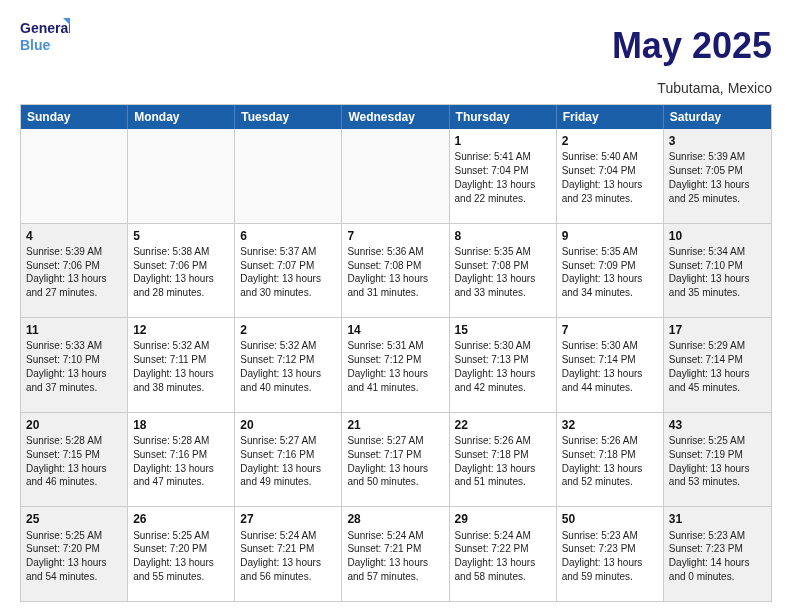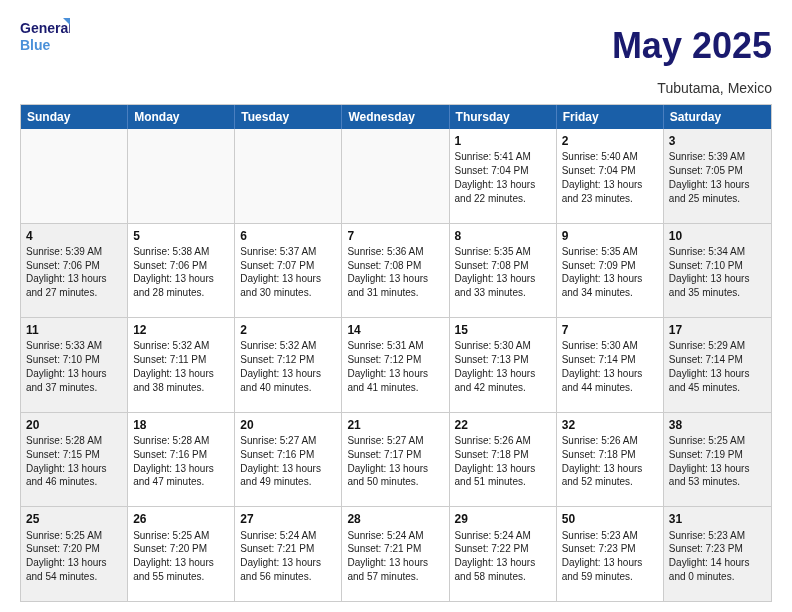--- a/index.html
+++ b/index.html
@@ -157,21 +157,21 @@
           <div class="cal-cell"><span class="day-num">7</span><span class="cell-text">Sunrise: 5:30 AM<br>Sunset: 7:14 PM<br>Daylight: 13 hours<br>and 44 minutes.</span></div>
           <div class="cal-cell shaded"><span class="day-num">17</span><span class="cell-text">Sunrise: 5:29 AM<br>Sunset: 7:14 PM<br>Daylight: 13 hours<br>and 45 minutes.</span></div>
         </div>
         <div class="cal-row">
           <div class="cal-cell shaded"><span class="day-num">20</span><span class="cell-text">Sunrise: 5:28 AM<br>Sunset: 7:15 PM<br>Daylight: 13 hours<br>and 46 minutes.</span></div>
           <div class="cal-cell"><span class="day-num">18</span><span class="cell-text">Sunrise: 5:28 AM<br>Sunset: 7:16 PM<br>Daylight: 13 hours<br>and 47 minutes.</span></div>
           <div class="cal-cell"><span class="day-num">20</span><span class="cell-text">Sunrise: 5:27 AM<br>Sunset: 7:16 PM<br>Daylight: 13 hours<br>and 49 minutes.</span></div>
           <div class="cal-cell"><span class="day-num">21</span><span class="cell-text">Sunrise: 5:27 AM<br>Sunset: 7:17 PM<br>Daylight: 13 hours<br>and 50 minutes.</span></div>
           <div class="cal-cell"><span class="day-num">22</span><span class="cell-text">Sunrise: 5:26 AM<br>Sunset: 7:18 PM<br>Daylight: 13 hours<br>and 51 minutes.</span></div>
           <div class="cal-cell"><span class="day-num">32</span><span class="cell-text">Sunrise: 5:26 AM<br>Sunset: 7:18 PM<br>Daylight: 13 hours<br>and 52 minutes.</span></div>
-          <div class="cal-cell shaded"><span class="day-num">38</span><span class="cell-text">Sunrise: 5:25 AM<br>Sunset: 7:19 PM<br>Daylight: 13 hours<br>and 53 minutes.</span></div>
+          <div class="cal-cell shaded"><span class="day-num">43</span><span class="cell-text">Sunrise: 5:25 AM<br>Sunset: 7:19 PM<br>Daylight: 13 hours<br>and 53 minutes.</span></div>
         </div>
         <div class="cal-row">
           <div class="cal-cell shaded"><span class="day-num">25</span><span class="cell-text">Sunrise: 5:25 AM<br>Sunset: 7:20 PM<br>Daylight: 13 hours<br>and 54 minutes.</span></div>
           <div class="cal-cell"><span class="day-num">26</span><span class="cell-text">Sunrise: 5:25 AM<br>Sunset: 7:20 PM<br>Daylight: 13 hours<br>and 55 minutes.</span></div>
           <div class="cal-cell"><span class="day-num">27</span><span class="cell-text">Sunrise: 5:24 AM<br>Sunset: 7:21 PM<br>Daylight: 13 hours<br>and 56 minutes.</span></div>
           <div class="cal-cell"><span class="day-num">28</span><span class="cell-text">Sunrise: 5:24 AM<br>Sunset: 7:21 PM<br>Daylight: 13 hours<br>and 57 minutes.</span></div>
           <div class="cal-cell"><span class="day-num">29</span><span class="cell-text">Sunrise: 5:24 AM<br>Sunset: 7:22 PM<br>Daylight: 13 hours<br>and 58 minutes.</span></div>
           <div class="cal-cell"><span class="day-num">50</span><span class="cell-text">Sunrise: 5:23 AM<br>Sunset: 7:23 PM<br>Daylight: 13 hours<br>and 59 minutes.</span></div>
           <div class="cal-cell shaded"><span class="day-num">31</span><span class="cell-text">Sunrise: 5:23 AM<br>Sunset: 7:23 PM<br>Daylight: 14 hours<br>and 0 minutes.</span></div>
         </div>

